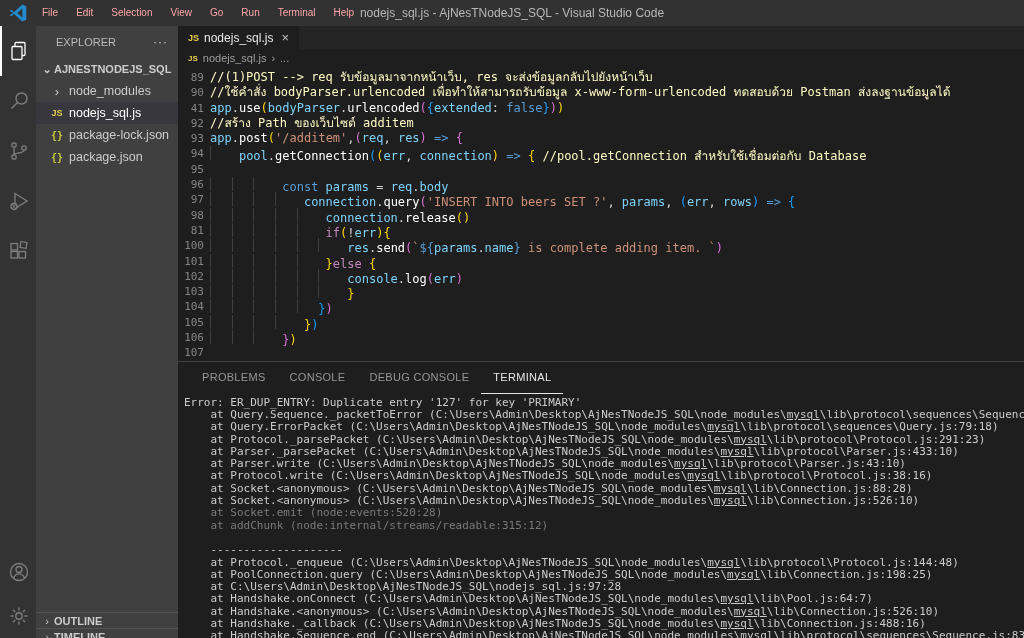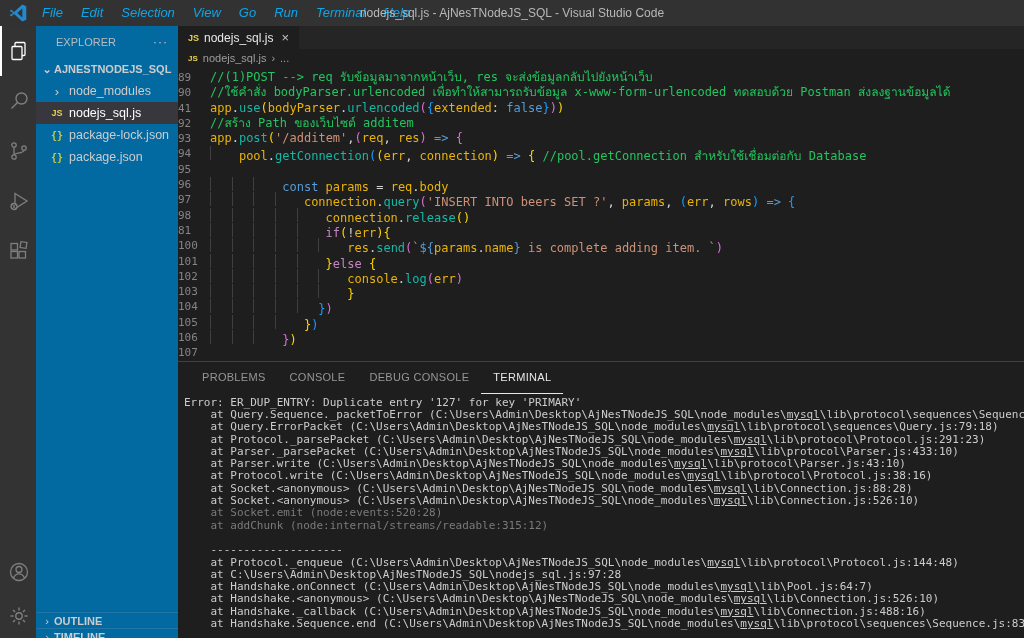--- a/index.html
+++ b/index.html
@@ -4,38 +4,38 @@
 <style>
   * { margin:0; padding:0; box-sizing:border-box; }
   html,body { width:1024px; height:638px; overflow:hidden; background:#1e1e1e;
               font-family:"Liberation Sans", sans-serif; }
   .window { width:1024px; height:638px; display:flex; flex-direction:column; }
 
   
   .titlebar { position:relative; height:26px; background:#323233; display:flex;
               align-items:center; flex:none; }
   .vscode-logo { width:18px; height:18px; margin:0 6px 0 9px; flex:none; }
-  .menu-item { padding:0 9px; color:#0ea5e9; font-size:13px; line-height:26px; cursor:default;font-style:italic; }
+  .menu-item { padding:0 9px; color:#fca5a5; font-size:10px; line-height:26px; cursor:default; }
   .window-title { position:absolute; left:0; right:0; text-align:center; font-size:12px;
                   color:#b8b8b8; pointer-events:none; }
 
   
   .main { flex:1; display:flex; min-height:0; }
 
   
   .activitybar { width:36px; background:#333333; display:flex; flex-direction:column; flex:none; }
   .act-item { height:50px; display:flex; align-items:center; justify-content:center;
               color:#7f7f7f; border-left:2px solid transparent; }
   .act-item.active { color:#ffffff; border-left-color:#ffffff; }
   .act-item svg { width:24px; height:24px; }
   .act-spacer { flex:1; }
   .act-bottom .act-item { height:44px; }
 
   
-  .sidebar { width:142px; background:#0369a1; color:#cccccc; position:relative; flex:none; }
+  .sidebar { width:142px; background:#404040; color:#cccccc; position:relative; flex:none; }
   .sb-header { height:32px; display:flex; align-items:center; padding:0 10px 0 20px; }
   .sb-header-label { font-size:11px; color:#bbbbbb; flex:1; }
   .sb-more { color:#cccccc; font-size:12px; letter-spacing:1px; }
   .sb-root { height:22px; display:flex; align-items:center; font-weight:700; font-size:11px;
              color:#cccccc; padding-left:4px; }
   .sb-root .chev { width:14px; text-align:center; font-size:11px; }
   .file-row { height:22px; display:flex; align-items:center; padding-left:13px; font-size:12.5px; }
   .file-row.selected { background:#37373d; color:#ffffff; }
   .file-icon { width:16px; text-align:center; margin-right:4px; flex:none; }
   .file-icon.js_badge { color:#e8cf4e; font-size:9px; font-weight:700; }
@@ -55,25 +55,25 @@
   .tab-js { color:#e8cf4e; font-size:9px; font-weight:700; }
   .tab-label { font-size:12px; color:#e8e8e8; }
   .tab-close { font-size:13px; color:#c5c5c5; margin-left:3px; }
   .breadcrumb { height:18px; display:flex; align-items:center; gap:5px; padding-left:10px;
                 font-size:11px; color:#9d9d9d; flex:none; }
   .bc-js { color:#e8cf4e; font-size:8px; font-weight:700; }
 
   
   .code { padding-top:3px; flex:none; }
   .cline { display:flex; height:15.3px; font:12px/15.3px "DejaVu Sans Mono", monospace; }
-  .lnum { width:26px; margin-right:6px; color:#858585; font-size:11px;
+  .lnum { width:26px; text-align:right; margin-right:6px; color:#858585; font-size:11px;
           line-height:15.3px; flex:none; }
   .segs { white-space:pre; }
   .ig { display:inline-block; width:3ch; height:14px; border-left:1px solid #3f3f3f; }
-  .c-cmt{color:#22c55e} .c-var{color:#eab308} .c-fn{color:#14b8a6} .c-kw{color:#569cd6}
+  .c-cmt{color:#fef9c3} .c-var{color:#7dd3fc} .c-fn{color:#ffffff} .c-kw{color:#569cd6}
   .c-ctl{color:#c586c0} .c-str{color:#ce9178} .c-pun{color:#d4d4d4}
   .c-b1{color:#ffd700} .c-b2{color:#da70d6} .c-b3{color:#179fff}
 
   
   .panel { border-top:1px solid rgba(128,128,128,0.35); flex:1; min-height:0; }
   .panel-tabs { height:32px; display:flex; align-items:center; padding-left:12px; }
   .ptab { padding:0 12px; height:100%; display:flex; align-items:center; font-size:11px;
           letter-spacing:0.3px; color:#969696; border-bottom:1px solid transparent; }
   .ptab.active { color:#e7e7e7; border-bottom-color:#e7e7e7; }
   .terminal { padding-left:6px; padding-top:3px; font:11px/12.3px "DejaVu Sans Mono", monospace;
@@ -310,20 +310,21 @@
             <div class="tline">    at Parser._parsePacket (C:\Users\Admin\Desktop\AjNesTNodeJS_SQL\node_modules\<span class="tlink">mysql</span>\lib\protocol\Parser.js:433:10)</div>
             <div class="tline">    at Parser.write (C:\Users\Admin\Desktop\AjNesTNodeJS_SQL\node_modules\<span class="tlink">mysql</span>\lib\protocol\Parser.js:43:10)</div>
             <div class="tline">    at Protocol.write (C:\Users\Admin\Desktop\AjNesTNodeJS_SQL\node_modules\<span class="tlink">mysql</span>\lib\protocol\Protocol.js:38:16)</div>
             <div class="tline">    at Socket.&lt;anonymous&gt; (C:\Users\Admin\Desktop\AjNesTNodeJS_SQL\node_modules\<span class="tlink">mysql</span>\lib\Connection.js:88:28)</div>
             <div class="tline">    at Socket.&lt;anonymous&gt; (C:\Users\Admin\Desktop\AjNesTNodeJS_SQL\node_modules\<span class="tlink">mysql</span>\lib\Connection.js:526:10)</div>
             <div class="tline dim">    at Socket.emit (node:events:520:28)</div>
             <div class="tline dim">    at addChunk (node:internal/streams/readable:315:12)</div>
             <div class="tline">&nbsp;</div>
             <div class="tline">    --------------------</div>
             <div class="tline">    at Protocol._enqueue (C:\Users\Admin\Desktop\AjNesTNodeJS_SQL\node_modules\<span class="tlink">mysql</span>\lib\protocol\Protocol.js:144:48)</div>
+            <div class="tline">    at PoolConnection.query (C:\Users\Admin\Desktop\AjNesTNodeJS_SQL\node_modules\<span class="tlink">mysql</span>\lib\Connection.js:198:25)</div>
             <div class="tline">    at C:\Users\Admin\Desktop\AjNesTNodeJS_SQL\nodejs_sql.js:97:28</div>
             <div class="tline">    at Handshake.onConnect (C:\Users\Admin\Desktop\AjNesTNodeJS_SQL\node_modules\<span class="tlink">mysql</span>\lib\Pool.js:64:7)</div>
             <div class="tline">    at Handshake.&lt;anonymous&gt; (C:\Users\Admin\Desktop\AjNesTNodeJS_SQL\node_modules\<span class="tlink">mysql</span>\lib\Connection.js:526:10)</div>
             <div class="tline">    at Handshake._callback (C:\Users\Admin\Desktop\AjNesTNodeJS_SQL\node_modules\<span class="tlink">mysql</span>\lib\Connection.js:488:16)</div>
             <div class="tline">    at Handshake.Sequence.end (C:\Users\Admin\Desktop\AjNesTNodeJS_SQL\node_modules\<span class="tlink">mysql</span>\lib\protocol\sequences\Sequence.js:83:24)</div>
           </div>
       </div>
     </div>
 
   </div>

